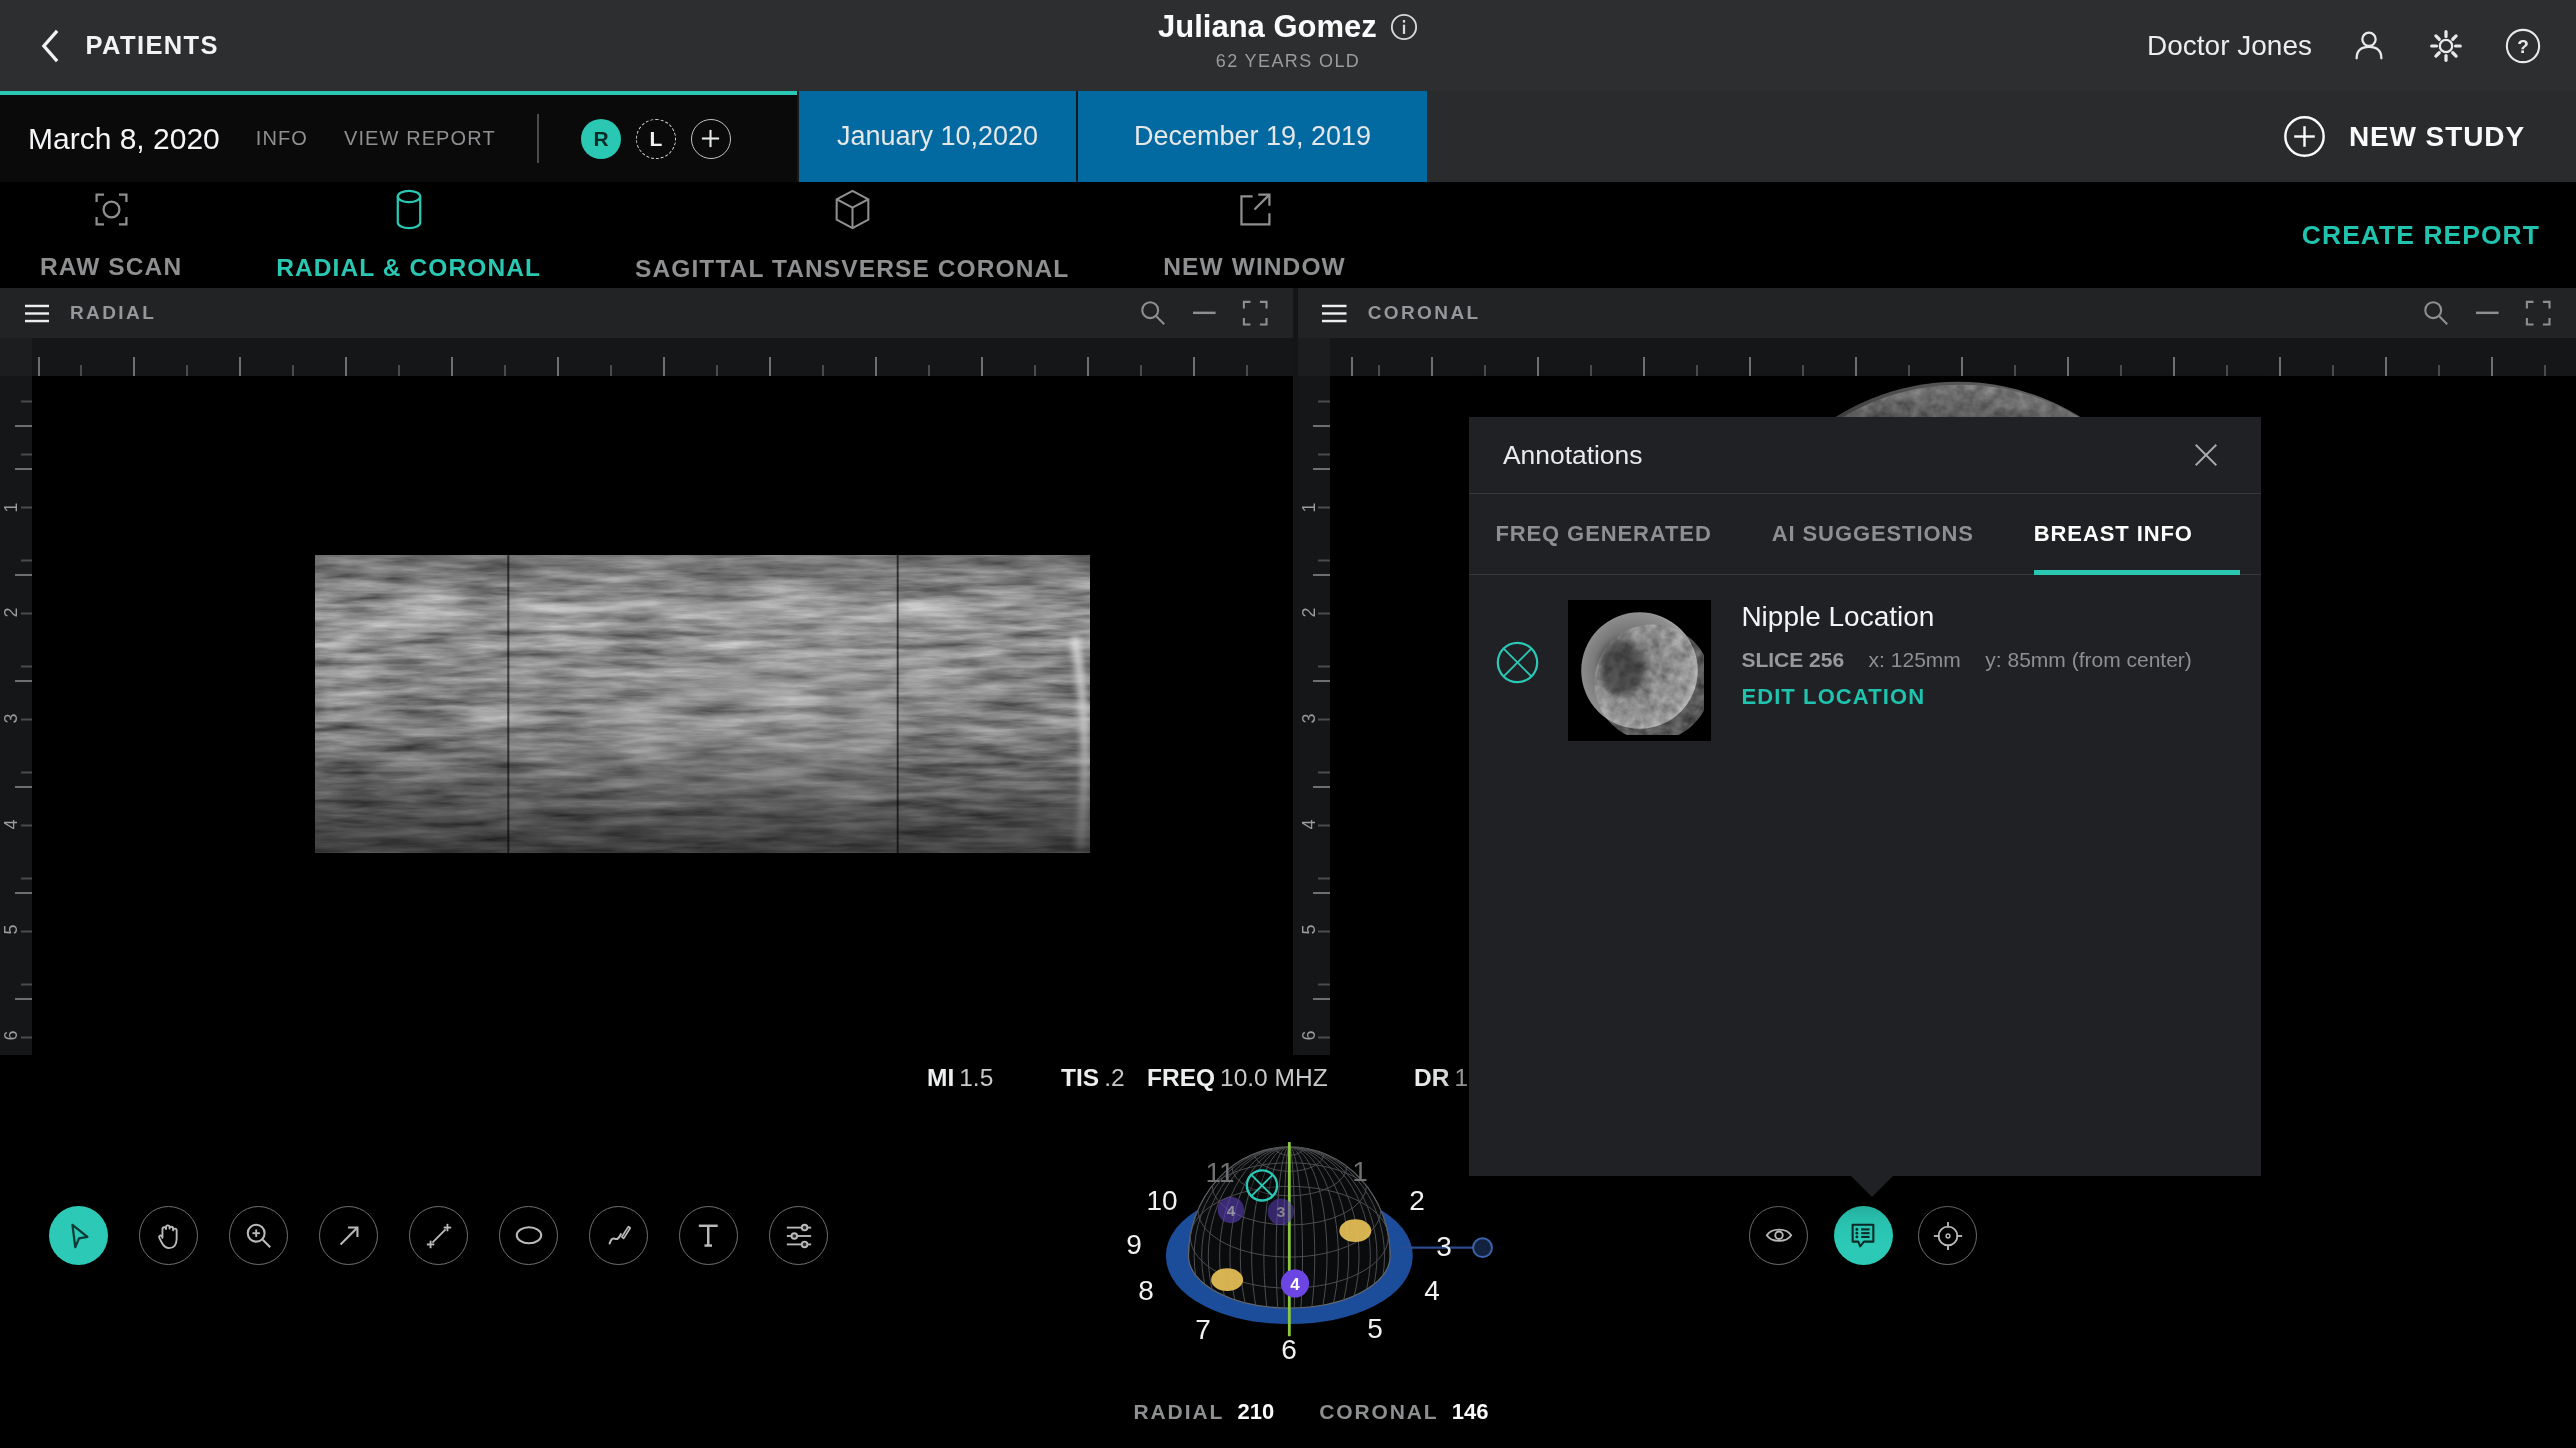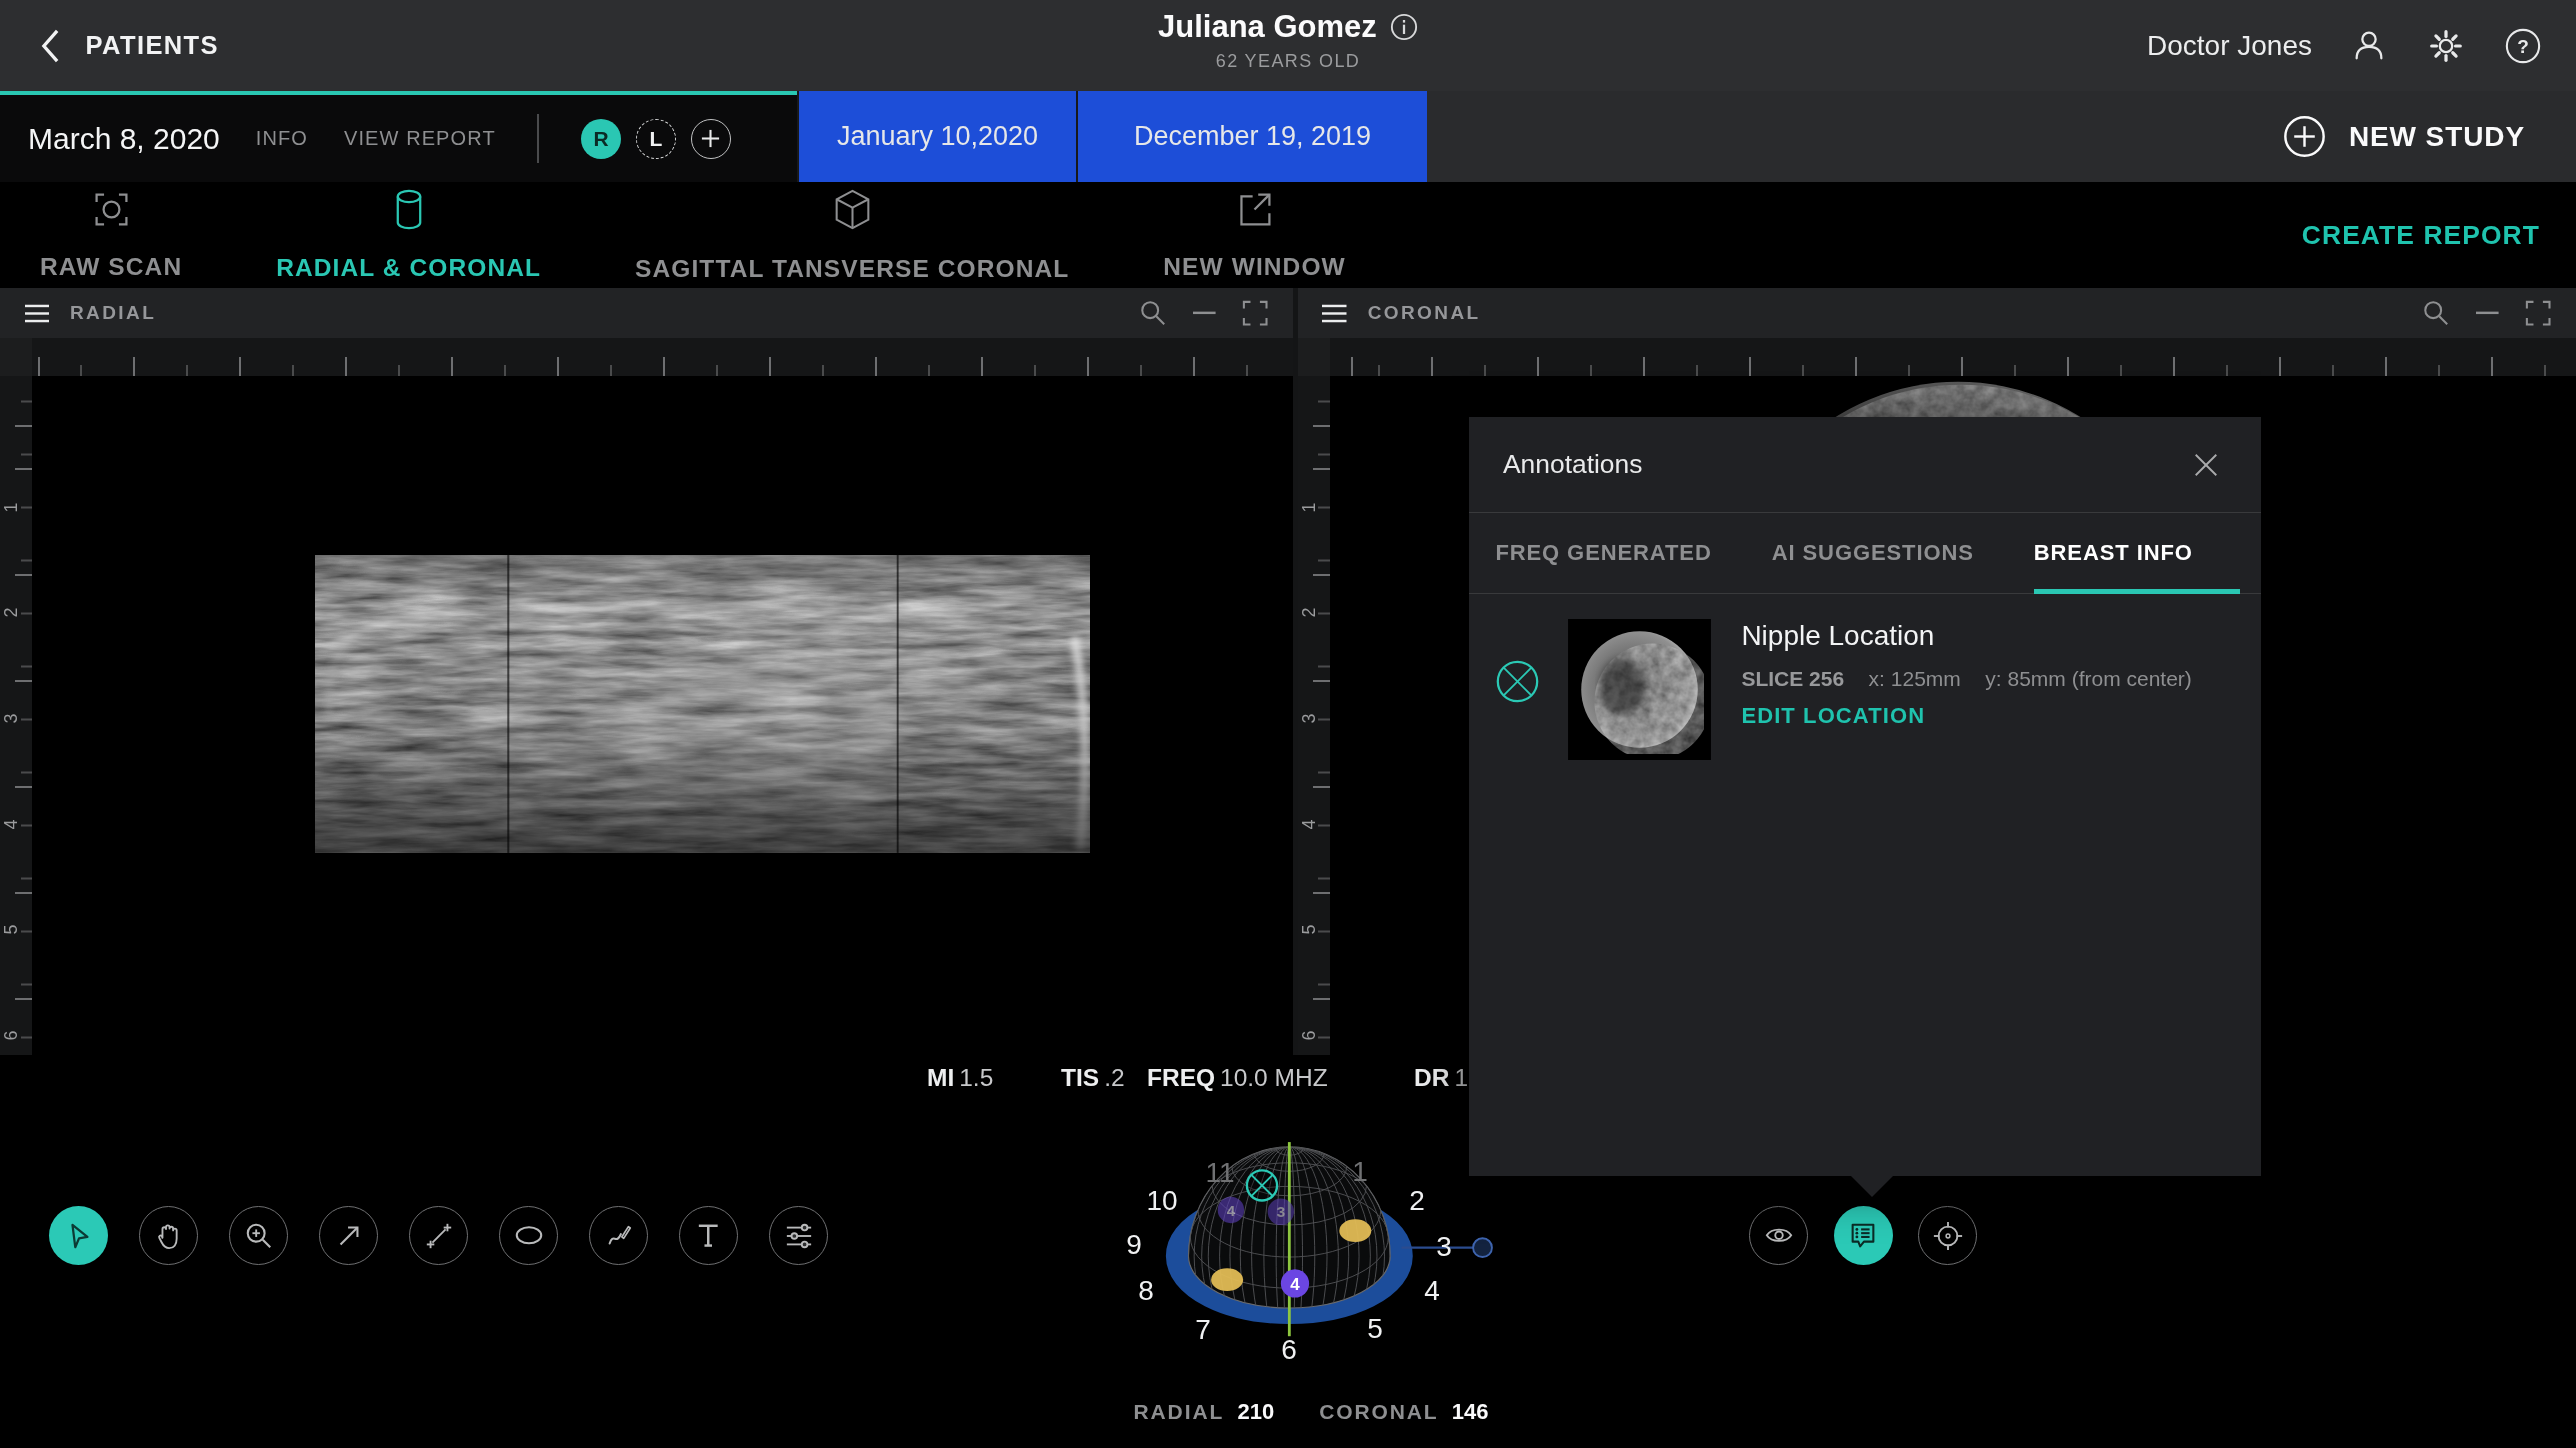--- a/index.html
+++ b/index.html
@@ -20,21 +20,21 @@
     display:flex;align-items:center;padding-left:28px;gap:36px;}
   .active-date{font-size:30px;color:#F4F5F6;}
   .study-link{font-size:20px;letter-spacing:1.1px;color:#8E8F91;cursor:pointer;}
   .rl-divider{width:1.9px;height:49px;background:#4A4B4D;margin:0 5.7px;}
   .rl-group{display:flex;align-items:center;gap:15px;}
   .circle-btn{width:40px;height:40px;border-radius:50%;display:flex;align-items:center;justify-content:center;
     font-size:21px;font-weight:bold;box-sizing:border-box;cursor:pointer;}
   .btn-r{background:#2AC7B3;color:#0B2B26;}
   .btn-l{border:1.9px dashed #D6D7D8;color:#F0F1F2;}
   .btn-add{border:1.9px solid #C0C1C2;color:#E8E9EA;}
-  .study-tab{height:91px;background:#1d4ed8;border-left:2.8px solid #18191B;display:flex;align-items:center;justify-content:center;
+  .study-tab{height:91px;background:#0369a1;border-left:2.8px solid #18191B;display:flex;align-items:center;justify-content:center;
     font-size:27px;color:#E6E7E8;cursor:pointer;box-sizing:border-box;}
   .tab-jan{width:279px;}
   .tab-dec{width:351px;}
   .new-study{margin-left:auto;display:flex;align-items:center;gap:22.6px;padding-right:51px;cursor:pointer;}
   .new-study-label{font-size:28px;font-weight:bold;letter-spacing:0.9px;color:#FAFAFB;}
   
   .mode-bar{position:absolute;left:0;top:182px;width:2576px;height:106px;background:#000;display:flex;align-items:center;
     padding-left:40px;gap:94px;box-sizing:border-box;}
   .mode-item{display:flex;align-items:center;gap:22.6px;cursor:pointer;flex-direction:column;}
   .mode-label{font-size:24.5px;letter-spacing:1.1px;color:#8E8F91;font-weight:bold;}
@@ -82,21 +82,21 @@
   .clk.dim{color:#707173;}
   .dome-labels{position:absolute;left:1113px;top:1399px;width:396px;display:flex;justify-content:center;gap:45px;}
   .dome-lab-group{display:flex;align-items:baseline;gap:13.2px;}
   .dome-lab{font-size:21px;font-weight:bold;letter-spacing:1.9px;color:#8E8F91;}
   .dome-val{font-size:22px;font-weight:bold;color:#FAFAFB;}
   
   .panel{position:absolute;left:1469px;top:417px;width:792px;height:759px;background:#202124;z-index:10;
     box-shadow:0 11.3px 47px rgba(0,0,0,0.65);}
   .panel-pointer{position:absolute;left:382px;top:759px;width:0;height:0;
     border-left:21px solid transparent;border-right:21px solid transparent;border-top:21px solid #202124;}
-  .panel-header{height:96px;display:flex;align-items:center;padding:0 41px 0 34px;border-bottom:0.9px solid #393A3C;box-sizing:border-box;}
+  .panel-header{height:77px;display:flex;align-items:center;padding:0 41px 0 34px;border-bottom:0.9px solid #393A3C;box-sizing:border-box;}
   .panel-title{font-size:26.4px;color:#E9EAEB;}
   .panel-close{margin-left:auto;cursor:pointer;}
   .panel-tabs{height:81px;display:flex;align-items:center;gap:60px;padding:0 26.4px;border-bottom:0.9px solid #393A3C;box-sizing:border-box;}
   .ptab{position:relative;height:81px;display:flex;align-items:center;font-size:22px;font-weight:bold;letter-spacing:0.9px;
     color:#8E8F91;cursor:pointer;}
   .ptab.active{color:#FFFFFF;}
   .ptab.active::after{content:"";position:absolute;left:0;right:-47px;bottom:0;height:4.7px;background:#2AC7B3;}
   .panel-item{display:flex;align-items:flex-start;padding:24.5px 34px 0 26.4px;}
   .crossed-circle{margin-top:40px;cursor:pointer;}
   .thumb{margin-left:28px;cursor:pointer;}

